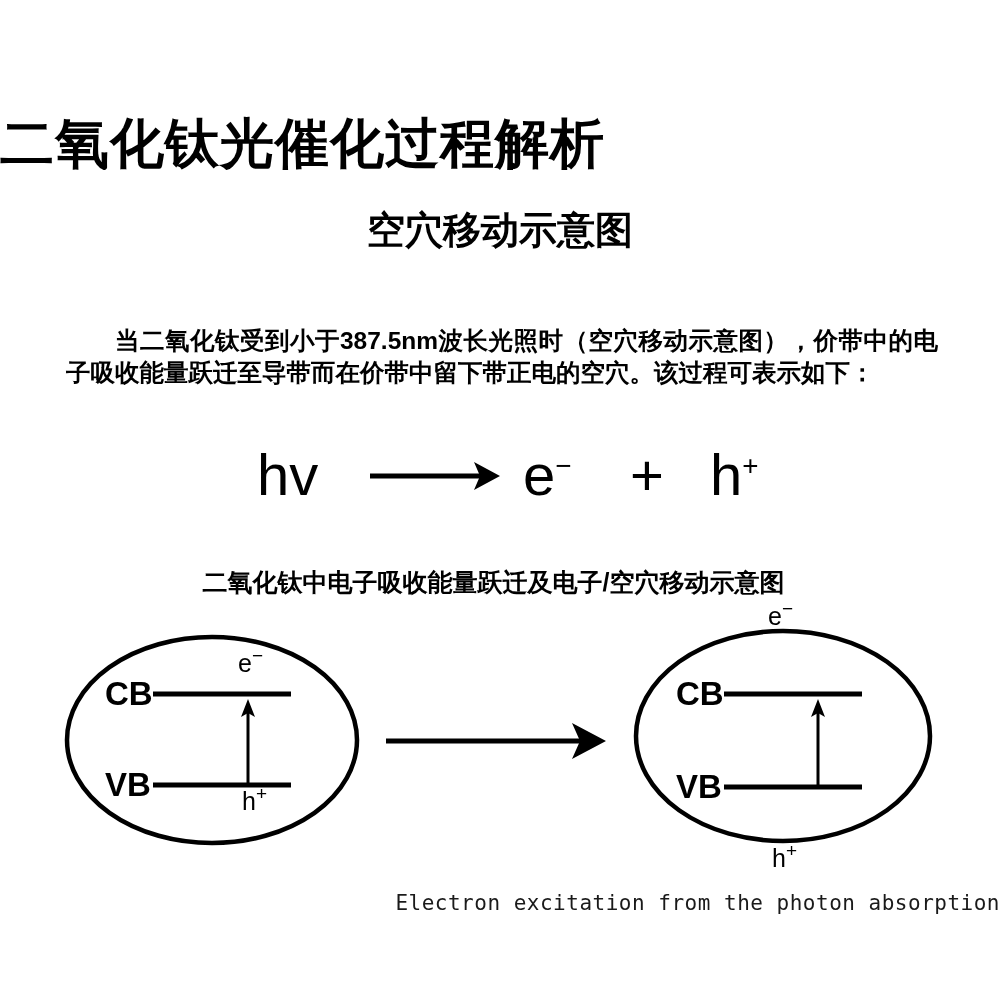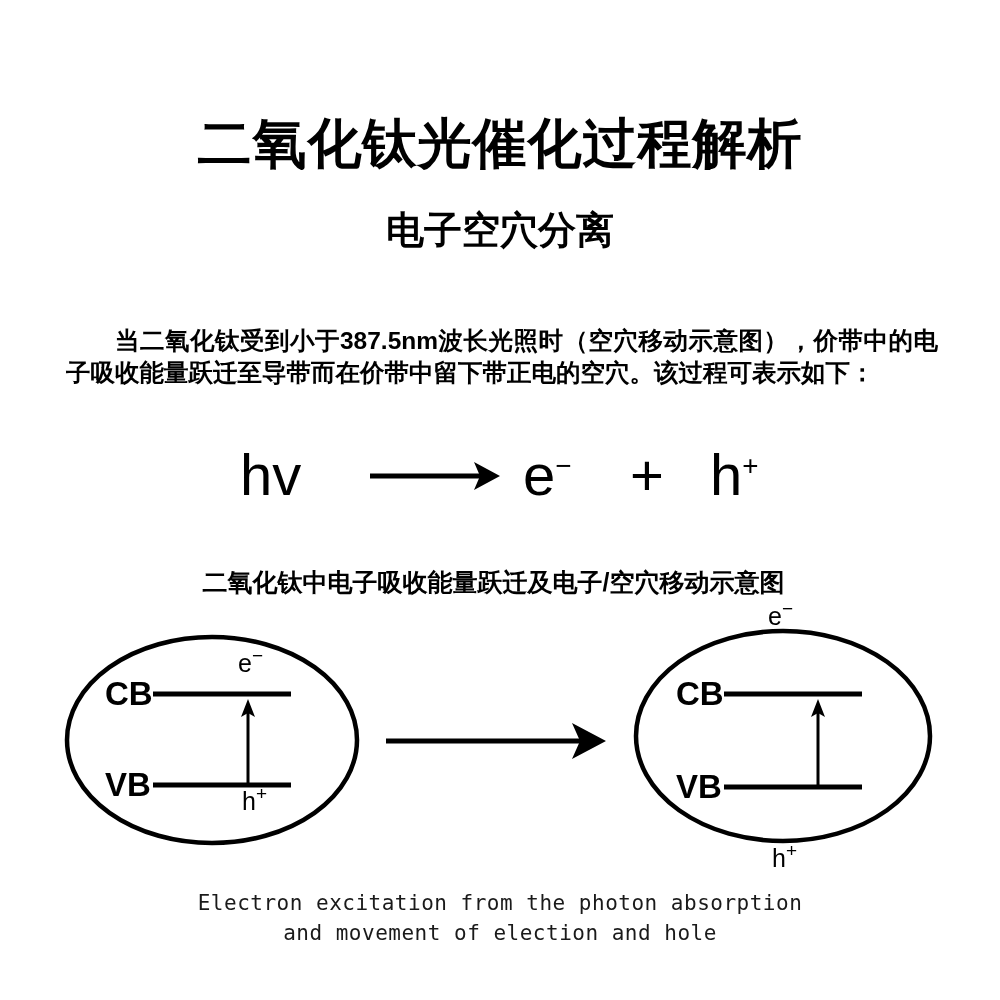--- a/index.html
+++ b/index.html
@@ -22,21 +22,20 @@
     width: 1000px;
     height: 1000px;
   }
 
   
   .title {
     position: absolute;
     left: 0;
     top: 78px;
     width: 1000px;
-    text-align: center;
     font-size: 54px;
     font-weight: bold;
     letter-spacing: 1px;
     line-height: 1.1;
     white-space: nowrap;
   }
   .subtitle {
     position: absolute;
     left: 0;
     top: 178px;
@@ -74,21 +73,21 @@
     position: absolute;
     font-size: 58px;
     line-height: 1;
     white-space: nowrap;
   }
   .eq-term sup {
     font-size: 0.48em;
     vertical-align: super;
     line-height: 0;
   }
-  .eq-hv   { left: 240px;  top: 22px; text-align: right; }
+  .eq-hv   { left: 257px;  top: 22px; text-align: right; }
   .eq-e    { left: 523px;  top: 22px; }
   .eq-plus { left: 630px;  top: 22px; }
   .eq-h    { left: 710px;  top: 22px; }
   .eq-arrow {
     position: absolute;
     left: 370px;
     top: 30px;
     width: 130px;
     height: 44px;
   }
@@ -114,37 +113,37 @@
     height: 290px;
   }
   .diagram svg { display: block; }
 
   
   .fig-caption-en {
     position: absolute;
     left: 0;
     top: 888px;
     width: 1000px;
-    text-align: center;
+    text-align: right;
     font-family: "DejaVu Sans Mono", "Liberation Mono", monospace;
     font-size: 21px;
     line-height: 1.45;
     letter-spacing: 0.5px;
     color: #1a1a1a;
   }
   .fig-caption-en div { white-space: nowrap; }
 </style>
 </head>
 <body>
 
 <div class="page">
 
   <h1 class="title">二氧化钛光催化过程解析</h1>
 
-  <h2 class="subtitle">电子空穴分离</h2>
+  <h2 class="subtitle">空穴移动示意图</h2>
 
   <p class="paragraph">当二氧化钛受到小于387.5nm波长光照时（空穴移动示意图），价带中的电子吸收能量跃迁至导带而在价带中留下带正电的空穴。该过程可表示如下：</p>
 
   <div class="equation">
 
     <span class="eq-term eq-hv">hv</span>
 
     <span class="eq-arrow">
       <svg width="130" height="44" viewBox="0 0 130 44" aria-hidden="true">
         <line x1="0" y1="22" x2="112" y2="22" stroke="#000" stroke-width="5"></line>
@@ -218,16 +217,15 @@
 
         <text x="772" y="272" font-family="'Liberation Sans','DejaVu Sans',sans-serif" font-size="25" fill="#000">
           <tspan>h</tspan><tspan dy="-10" font-size="19">+</tspan>
         </text>
       </g>
     </svg>
   </div>
 
   <div class="fig-caption-en">
     <div>Electron excitation from the photon absorption</div>
-    <div>and movement of election and hole</div>
   </div>
 
 </div>
 
 </body></html>

